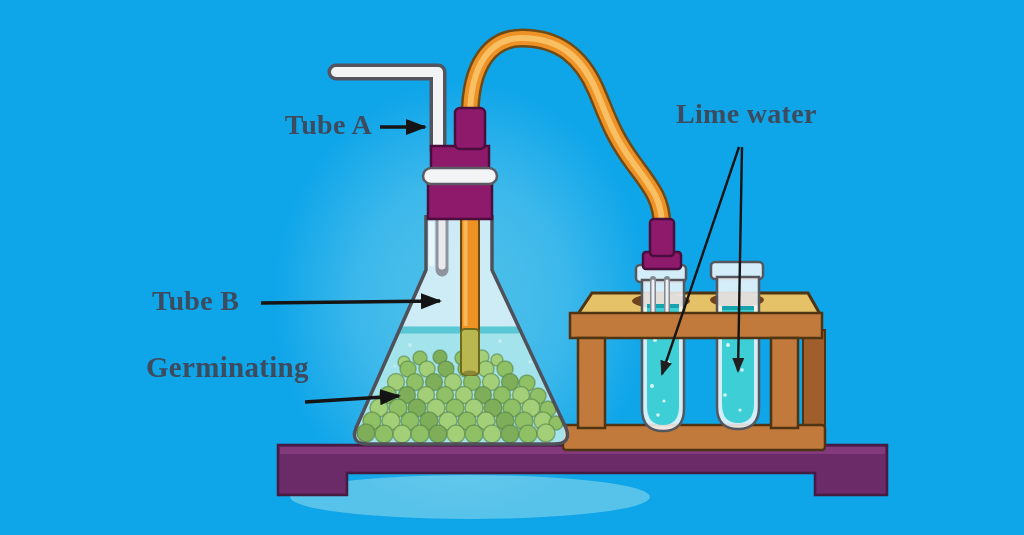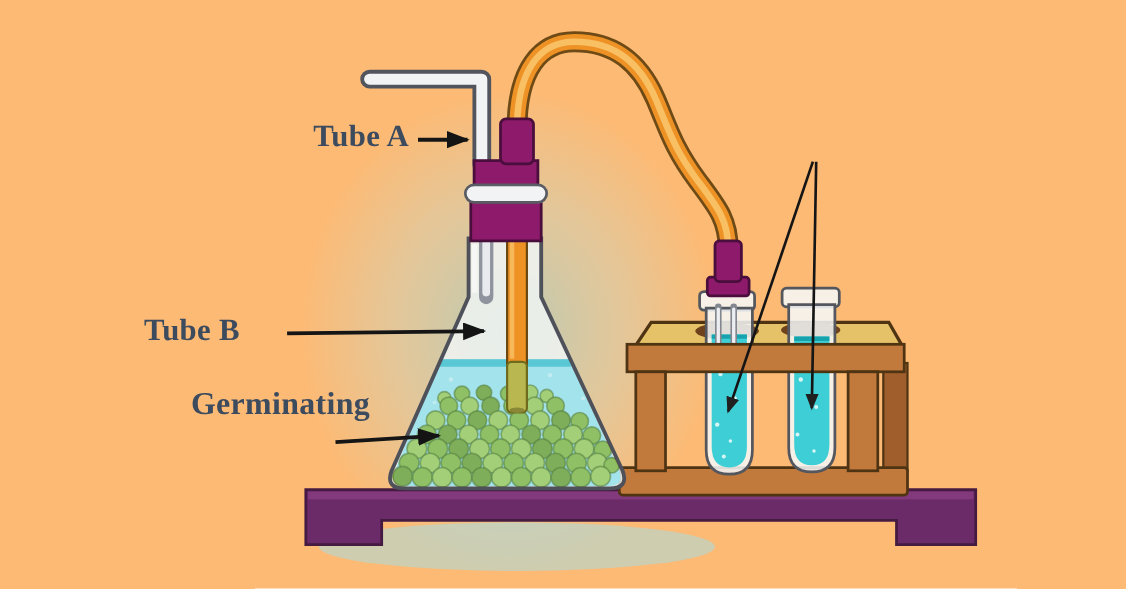--- a/index.html
+++ b/index.html
@@ -1,26 +1,26 @@
 <!DOCTYPE html>
 <html style="--label-ink: #3d4b5e; --stopper-purple: #8e1a6b; --tube-orange: #ee9226; --tube-orange-highlight: #f9bf63; --flask-liquid: #a8e4ee; --lime-water-cyan: #3ecfd6; --seeds-green: #8fba4a; --wood-brown: #c1793c; --wood-top: #e5c268; --bench-purple: #6b2a68; --glass-outline: #4f515a; --glow-cyan: #8fdbe6;"><head>
 <meta charset="utf-8">
 <style>
   html,body{margin:0;padding:0;background:#fbfbfc;}
-  .stage{position:relative;width:1024px;height:535px;background:#fdba74;overflow:hidden;
+  .stage{position:relative;width:1024px;height:535px;background:#0ea5e9;overflow:hidden;
          font-family:"Liberation Serif",serif;}
   .stage svg{position:absolute;left:0;top:0;}
 
   
   .label{position:absolute;font-weight:700;color:var(--label-ink,#3d4b5e);
          font-size:28px;line-height:1.12;white-space:nowrap;letter-spacing:.3px;}
   .lbl-tube-a{left:240px;top:109px;width:132px;text-align:right;}
-  .lbl-tube-b{left:131px;top:285px;}
+  .lbl-tube-b{left:152px;top:285px;}
   .lbl-lime{left:676px;top:98px;}
-  .lbl-germ{left:146px;top:351px;width:218px;text-align:center;font-size:29px;white-space:normal;}
+  .lbl-germ{left:146px;top:351px;width:218px;text-align:left;font-size:29px;white-space:normal;}
 
   
   .glassline{fill:none;stroke:var(--glass-outline,#4f515a);stroke-width:3.5;stroke-linejoin:round;}
   .glassfill{fill:rgba(243,248,250,.78);}
   .c-ring{fill:#f1f3f5;stroke:#5a5c64;stroke-width:2.5;}
   .c-stopper{fill:var(--stopper-purple,#8e1a6b);stroke:#4a0e3d;stroke-width:2.5;}
   .c-wood{fill:var(--wood-brown,#c1793c);stroke:#4f3413;stroke-width:2.5;}
   .c-woodtop{fill:var(--wood-top,#e5c268);stroke:#4f3413;stroke-width:3;}
   .c-wooddark{fill:#a05e2c;stroke:#4f3413;stroke-width:2;}
   .c-hole{fill:#6e421d;}
@@ -226,18 +226,19 @@
   <g fill="none">
     <line class="ann" x1="380" y1="127" x2="425" y2="127" stroke-width="3.5" marker-end="url(#arrowBig)"></line>
     <line class="ann" x1="261" y1="303" x2="440" y2="301" stroke-width="3.5" marker-end="url(#arrowBig)"></line>
     <line class="ann" x1="305" y1="402" x2="399" y2="396" stroke-width="3.5" marker-end="url(#arrowBig)"></line>
     <line class="ann" x1="739" y1="147" x2="662" y2="374" stroke-width="2.4" marker-end="url(#arrowThin)"></line>
     <line class="ann" x1="742" y1="147" x2="738" y2="371" stroke-width="2.4" marker-end="url(#arrowThin)"></line>
   </g>
 </svg>
 
 <div class="label lbl-tube-a">Tube A</div>
+<div class="label lbl-lime">Lime water</div>
 <div class="label lbl-tube-b">Tube B</div>
 <div class="label lbl-germ">
   <div>Germinating</div>
 </div>
 
 </div>
 
 </body></html>

